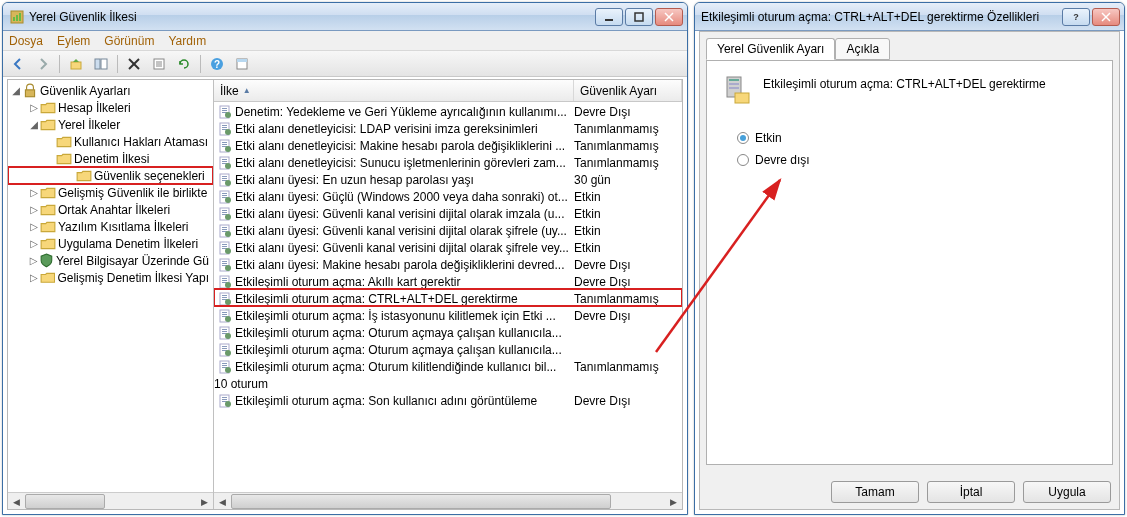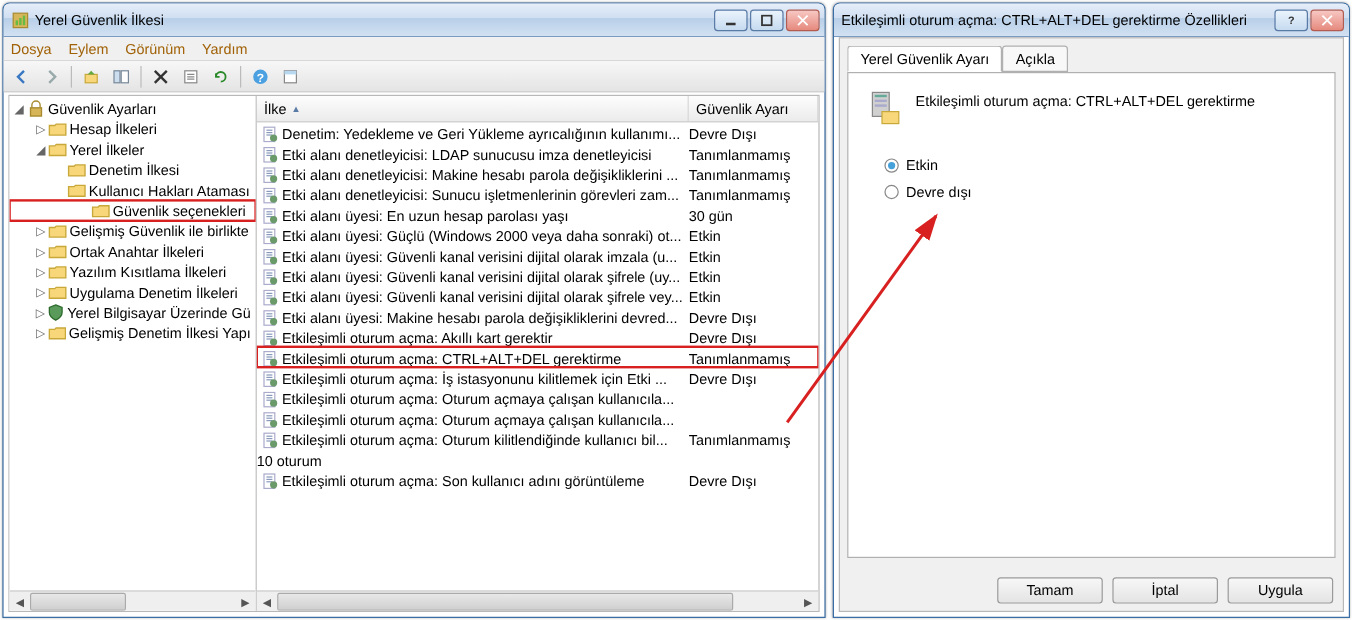--- a/index.html
+++ b/index.html
@@ -204,30 +204,30 @@
             </span>
             <span>Yerel İlkeler</span>
           </div>
           <div class="tree-item" style="padding-left: 36px;">
             <span class="exp">&nbsp;</span>
             <span class="ticon">
               <svg viewBox="0 0 14 14">
                 <path d="M1 4 L5 4 L6 3 L13 3 L13 11 L1 11 Z" class="folder"></path>
               </svg>
             </span>
-            <span>Denetim İlkesi</span>
+            <span>Kullanıcı Hakları Ataması</span>
           </div>
           <div class="tree-item" style="padding-left: 36px;">
             <span class="exp">&nbsp;</span>
             <span class="ticon">
               <svg viewBox="0 0 14 14">
                 <path d="M1 4 L5 4 L6 3 L13 3 L13 11 L1 11 Z" class="folder"></path>
               </svg>
             </span>
-            <span>Kullanıcı Hakları Ataması</span>
+            <span>Denetim İlkesi</span>
           </div>
           <div class="tree-item sel" style="padding-left: 56px;">
             <span class="exp">&nbsp;</span>
             <span class="ticon">
               <svg viewBox="0 0 14 14">
                 <path d="M1 4 L5 4 L6 3 L13 3 L13 11 L1 11 Z" class="folder"></path>
               </svg>
             </span>
             <span>Güvenlik seçenekleri</span>
           </div>
@@ -319,21 +319,21 @@
           </div>
           <div class="list-row">
             <div class="c1">
               <span class="ricon"><svg viewBox="0 0 14 14">
                   <rect x="2" y="1" width="9" height="12" fill="#fff" stroke="#aac"></rect>
                   <rect x="4" y="3" width="5" height="1" fill="#89b"></rect>
                   <rect x="4" y="5" width="5" height="1" fill="#89b"></rect>
                   <rect x="4" y="7" width="5" height="1" fill="#89b"></rect>
                   <circle cx="10" cy="10" r="3" fill="#6a9a6a"></circle>
                 </svg></span>
-              <span>Etki alanı denetleyicisi: LDAP sunucusu imza denetleyicisi</span>
+              <span>Etki alanı denetleyicisi: LDAP verisini imza gereksinimleri</span>
             </div>
             <div class="c2">Tanımlanmamış</div>
           </div>
           <div class="list-row">
             <div class="c1">
               <span class="ricon"><svg viewBox="0 0 14 14">
                   <rect x="2" y="1" width="9" height="12" fill="#fff" stroke="#aac"></rect>
                   <rect x="4" y="3" width="5" height="1" fill="#89b"></rect>
                   <rect x="4" y="5" width="5" height="1" fill="#89b"></rect>
                   <rect x="4" y="7" width="5" height="1" fill="#89b"></rect>

